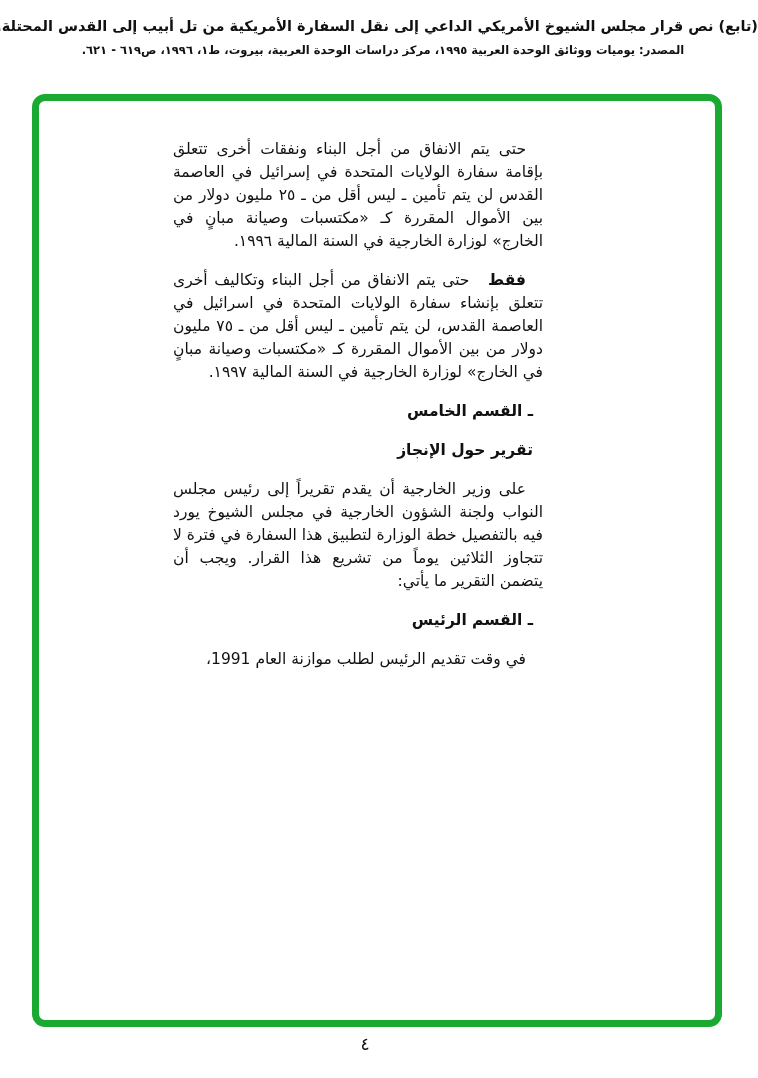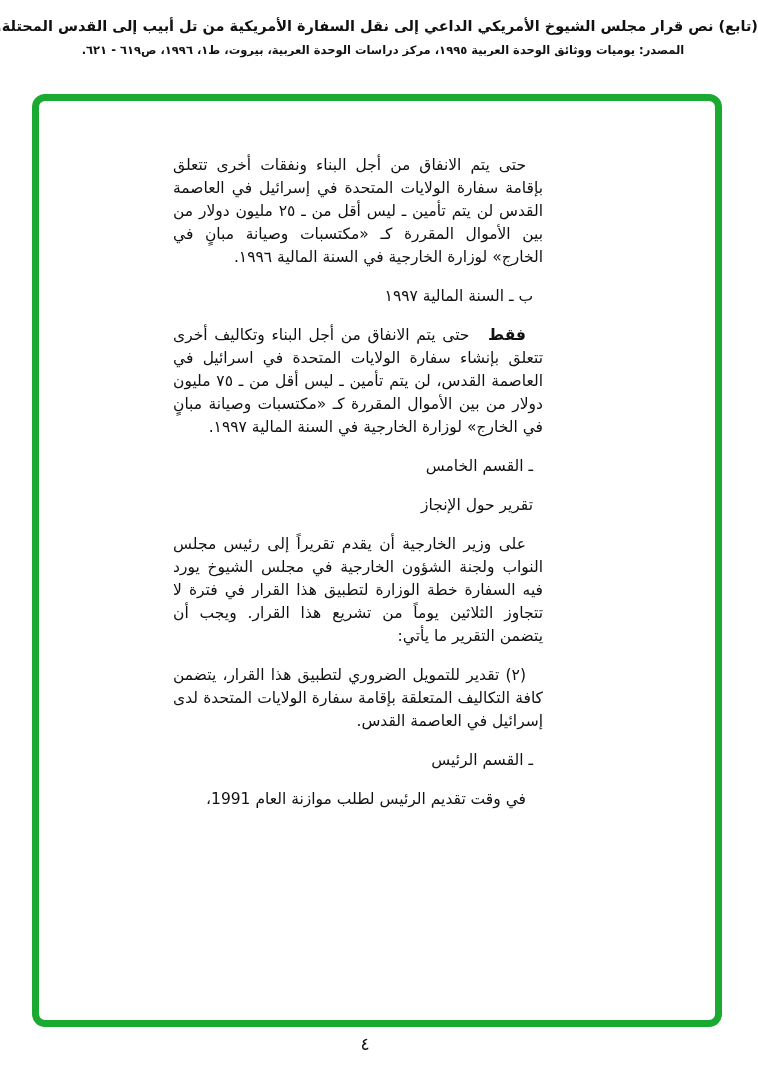--- a/index.html
+++ b/index.html
@@ -39,38 +39,38 @@
     left: 32px; top: 94px;
     width: 690px; height: 933px;
     border: 7px solid var(--frame-color, #1aaa32);
     border-radius: 13px;
     background: #ffffff;
   }
 
   
   .doc {
     position: absolute;
-    left: 173px; top: 154px;
+    left: 173px; top: 138px;
     width: 370px;
     max-height: 866px;
     overflow: hidden;
     direction: rtl;
     text-align: justify;
     font-size: 15.5px;
     line-height: 23px;
   }
   .doc p {
     margin: 0 0 16px 0;
     text-indent: 17px;
   }
   .doc .h {
     margin: 0 0 16px 0;
     text-align: right;
     text-indent: 10px;
-    font-weight: 400;
+    font-weight: 700;
   }
   .doc .h.plain { font-weight: 400; }
   .lead-bold { font-weight: 700; margin-left: 12px; }
 
   
   .page-num {
     position: absolute;
     top: 1034px;
     left: 0;
     width: 730px;
@@ -86,32 +86,30 @@
   <div class="title">(تابع) نص قرار مجلس الشيوخ الأمريكي الداعي إلى نقل السفارة الأمريكية من تل أبيب إلى القدس المحتلة.</div>
   <div class="source">المصدر: يوميات ووثائق الوحدة العربية ١٩٩٥، مركز دراسات الوحدة العربية، بيروت، ط١، ١٩٩٦، ص٦١٩ - ٦٢١.</div>
 </div>
 
 <div class="frame"></div>
 
 <div class="doc">
 
   <p>حتى يتم الانفاق من أجل البناء ونفقات أخرى تتعلق بإقامة سفارة الولايات المتحدة في إسرائيل في العاصمة القدس لن يتم تأمين ـ ليس أقل من ـ ٢٥ مليون دولار من بين الأموال المقررة كـ «مكتسبات وصيانة مبانٍ في الخارج» لوزارة الخارجية في السنة المالية ١٩٩٦.</p>
 
-  <div class="h plain">ب ـ السنة المالية ١٩٩٧</div>
 
   <p><span class="lead-bold">فقط</span><span> حتى يتم الانفاق من أجل البناء وتكاليف أخرى تتعلق بإنشاء سفارة الولايات المتحدة في اسرائيل في العاصمة القدس، لن يتم تأمين ـ ليس أقل من ـ ٧٥ مليون دولار من بين الأموال المقررة كـ «مكتسبات وصيانة مبانٍ في الخارج» لوزارة الخارجية في السنة المالية ١٩٩٧.</span></p>
 
   <div class="h">ـ القسم الخامس</div>
 
   <div class="h">تقرير حول الإنجاز</div>
 
-  <p>على وزير الخارجية أن يقدم تقريراً إلى رئيس مجلس النواب ولجنة الشؤون الخارجية في مجلس الشيوخ يورد فيه السفارة خطة الوزارة لتطبيق هذا القرار في فترة لا تتجاوز الثلاثين يوماً من تشريع هذا القرار. ويجب أن يتضمن التقرير ما يأتي:</p>
+  <p>على وزير الخارجية أن يقدم تقريراً إلى رئيس مجلس النواب ولجنة الشؤون الخارجية في مجلس الشيوخ يورد فيه بالتفصيل خطة الوزارة لتطبيق هذا السفارة في فترة لا تتجاوز الثلاثين يوماً من تشريع هذا القرار. ويجب أن يتضمن التقرير ما يأتي:</p>
 
 
-  <p>(٢) تقدير للتمويل الضروري لتطبيق هذا القرار، يتضمن كافة التكاليف المتعلقة بإقامة سفارة الولايات المتحدة لدى إسرائيل في العاصمة القدس.</p>
 
   <div class="h">ـ القسم الرئيس</div>
 
   <p>في وقت تقديم الرئيس لطلب موازنة العام 1991،</p>
 
 </div>
 
 <div class="page-num">٤</div>
 
 </body></html>

